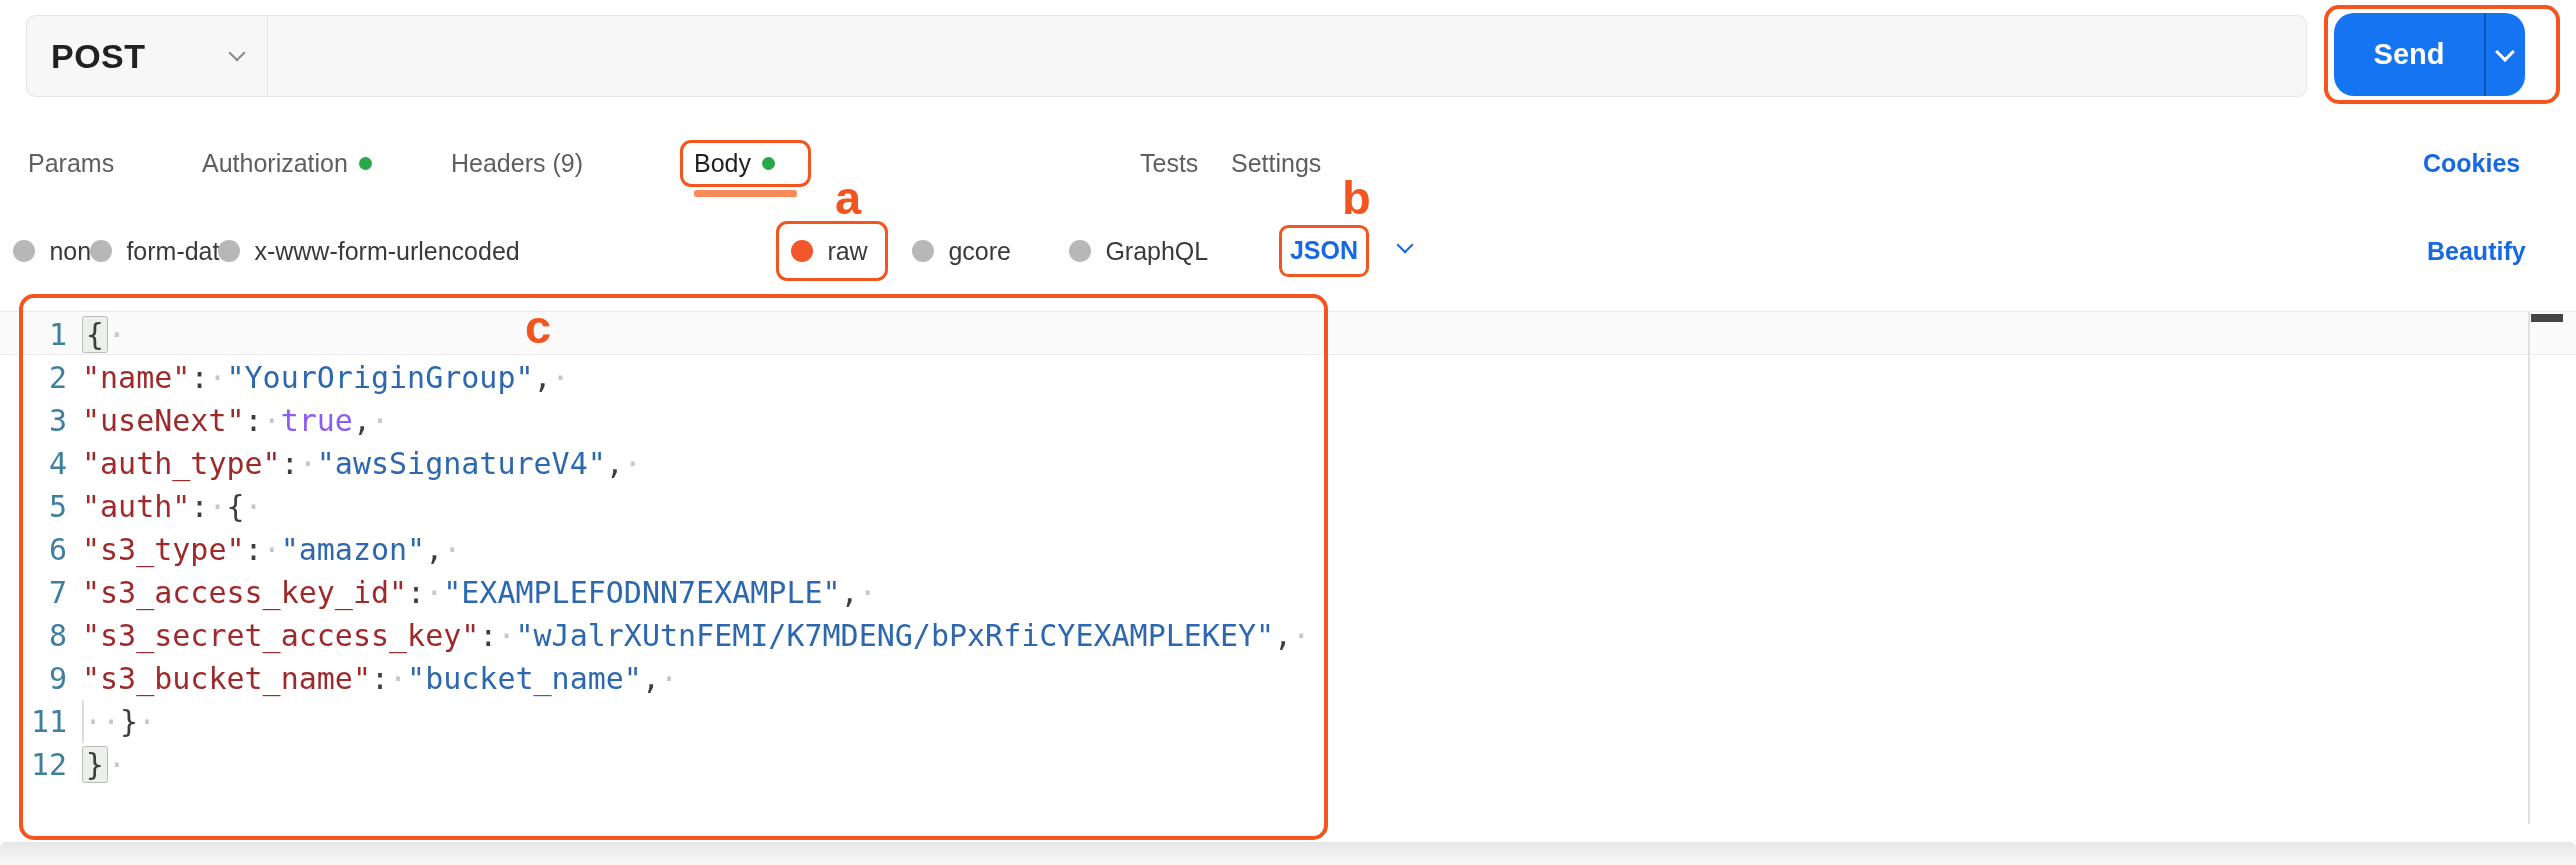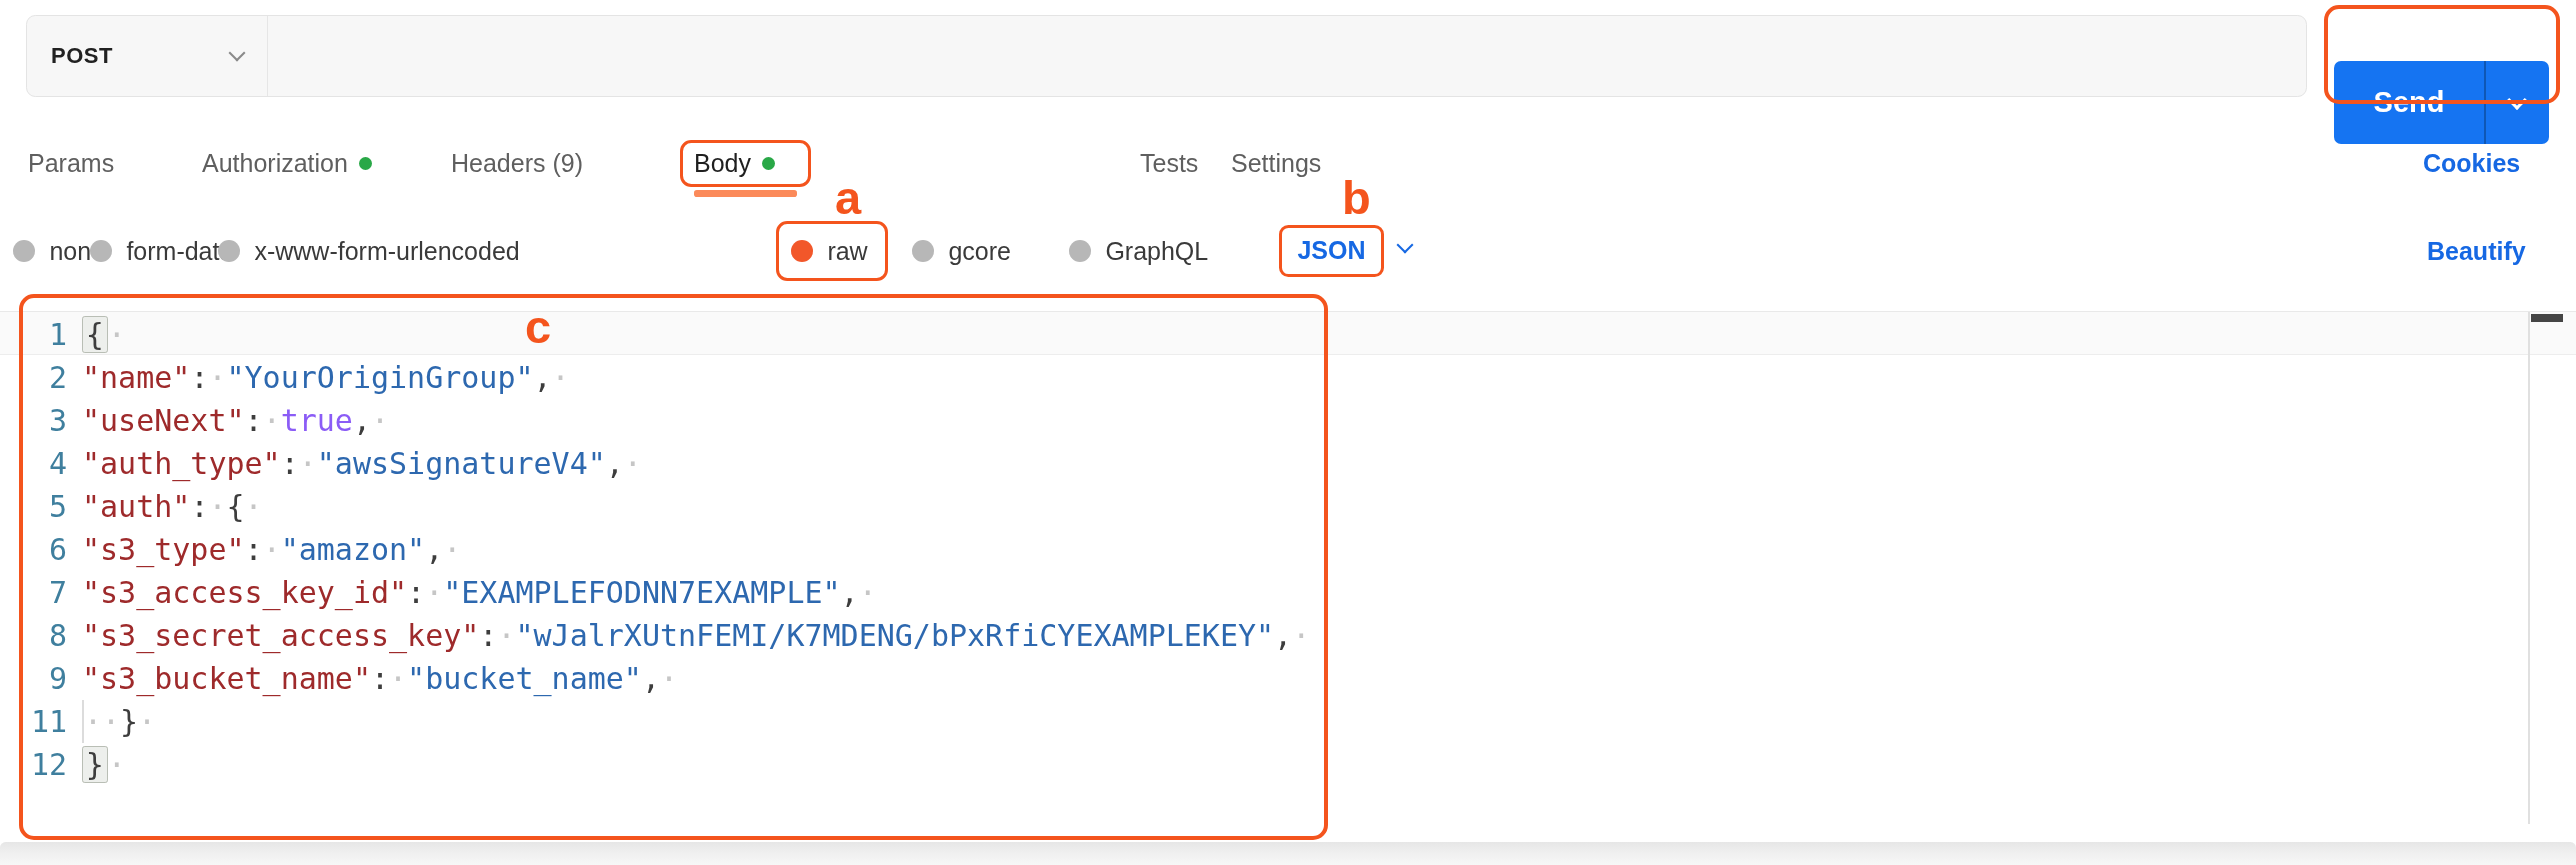--- a/index.html
+++ b/index.html
@@ -3,31 +3,31 @@
 <meta charset="utf-8">
 <style>
   * { margin:0; padding:0; box-sizing:border-box; }
   html,body { width:2576px; height:866px; background:#ffffff; font-family:"Liberation Sans", sans-serif; overflow:hidden; position:relative; }
 
   
   .request-group { position:absolute; left:26px; top:15px; width:2281px; height:82px;
     background:#f7f7f7; border:1.9px solid #e4e4e4; border-radius:9.3px; display:flex; align-items:stretch; }
   .method-box { width:241px; display:flex; align-items:center; justify-content:space-between;
     padding:0 24px; border-right:1.9px solid #e6e6e6; cursor:pointer; }
-  .method-label { font-size:22px; font-weight:bold; color:#212121; letter-spacing:0.5px; }
+  .method-label { font-size:34px; font-weight:bold; color:#212121; letter-spacing:0.5px; }
   .url-value { display:flex; align-items:center; padding-left:32px; font-size:25px; color:#3a3a3a; flex:1; }
 
   .chev { display:inline-block; width:12px; height:12px; border-right:2.8px solid #8a8a8a; border-bottom:2.8px solid #8a8a8a; transform:rotate(45deg); margin-top:-5.6px; }
   .chev-white { border-color:#ffffff; width:14px; height:14px; border-width:3.7px; }
   .chev-blue  { border-color:#1668E3; border-width:2.8px; }
 
   .send-outline { position:absolute; left:2324px; top:4.7px; width:236px; height:99px;
     border:4.7px solid #F4541D; border-radius:15px; pointer-events:none; }
-  .send-button { position:absolute; left:2334px; top:13px; width:215px; height:83px;
-    background:#1574F2; border-radius:7px; display:flex; align-items:stretch; cursor:pointer;margin-top:48px; }
+  .send-button { position:absolute; left:2334px; top:13px; width:191px; height:83px;
+    background:#1574F2; border-radius:20px; display:flex; align-items:stretch; cursor:pointer; }
   .send-label-zone { width:150px; display:flex; align-items:center; justify-content:center;
     font-size:29px; font-weight:bold; color:#ffffff; }
   .send-divider { width:1.9px; background:rgba(0,0,0,0.25); margin:0; }
   .send-caret-zone { flex:1; display:flex; align-items:center; justify-content:center; }
 
   
   .tabs-row { position:absolute; left:0; top:140px; width:2576px; height:58px; }
   .tab { position:absolute; top:0; height:47px; display:flex; align-items:center; gap:11.2px;
     font-size:25px; color:#5f5f5f; cursor:pointer; white-space:nowrap; }
   .tab.active { color:#1f1f1f; }
@@ -39,21 +39,21 @@
   .link-blue { color:#1668E3; font-weight:bold; font-size:25px; }
 
   
   .options-row { position:absolute; left:0; top:224px; width:2576px; height:54px; }
   .opt { position:absolute; top:0; height:54px; display:flex; align-items:center; gap:14px;
     font-size:25px; color:#3a3a3a; cursor:pointer; white-space:nowrap; }
   .radio { width:22.4px; height:22.4px; border-radius:50%; background:#b7b7b7; flex:0 0 auto; }
   .radio.sel { background:#F2572A; }
   .raw-outline { position:absolute; left:776px; top:-2.8px; width:112px; height:60px;
     border:3.7px solid #F4541D; border-radius:11.2px; pointer-events:none; }
-  .json-box { position:absolute; left:1279px; top:0.9px; width:105px; height:52px;
+  .json-box { position:absolute; left:1279px; top:0.9px; width:90px; height:52px;
     border:3.7px solid #F4541D; border-radius:9.3px; display:flex; align-items:center; justify-content:center; cursor:pointer; }
   .json-caret { position:absolute; left:1399px; top:20.6px; }
 
   
   .ann-letter { position:absolute; font-size:47px; font-weight:bold; color:#F4541D; z-index:30; line-height:1; }
 
   
   .editor { position:absolute; left:0; top:311px; width:2576px; height:529px; background:#ffffff;
     border-top:1.9px solid #e9e9e9; }
   .active-row { position:absolute; left:0; top:0; width:2576px; height:43px; background:#fafafa;

